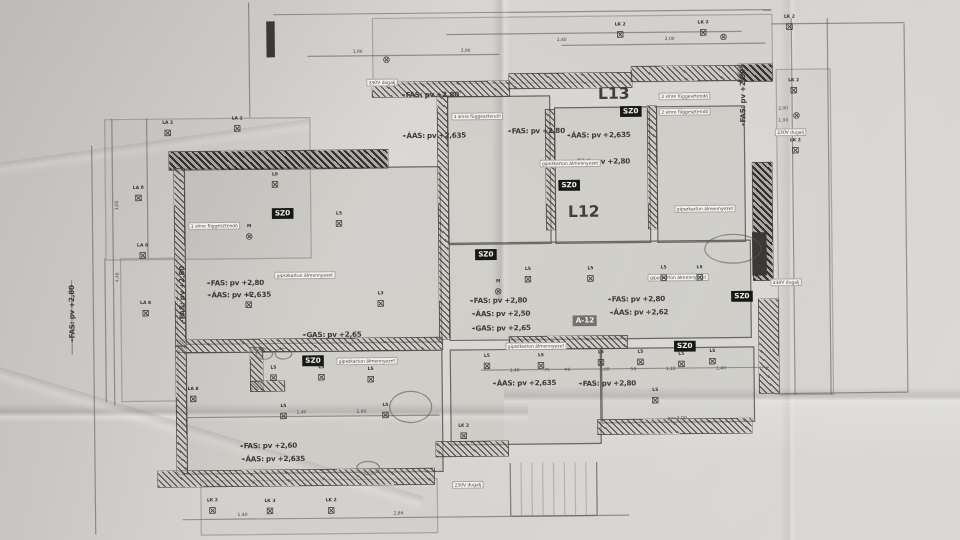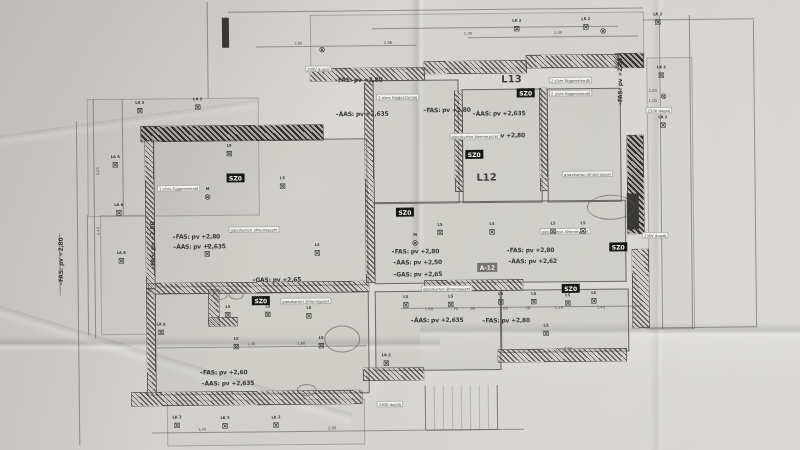--- a/index.html
+++ b/index.html
@@ -27,21 +27,21 @@
   .room.faint{border:.7px solid rgba(105,102,98,.40);background:rgba(128,125,119,.04);}
   .line{position:absolute;height:.8px;background:rgba(88,86,82,.55);transform-origin:0 0;}
   .clabel{position:absolute;font-size:6px;font-weight:bold;color:#3b3a37;white-space:nowrap;letter-spacing:-.2px;}
   .clabel::before{content:"◄";font-size:3.5px;vertical-align:1px;margin-right:1px;}
   .chip{position:absolute;background:#171715;color:#efeeec;font-size:6px;font-weight:bold;line-height:1.25;padding:.5px 2.5px;white-space:nowrap;}
   .chip.gray{background:#73716d;}
   .note{position:absolute;background:#f2f1ee;border:.5px solid rgba(104,101,96,.7);color:#45443f;font-size:6px;line-height:1.2;padding:.5px 2px;white-space:nowrap;}
   .note.plain{background:transparent;border:none;}
   .lamp{position:absolute;width:9px;height:9px;font-size:8px;line-height:9px;text-align:center;color:#35342f;}
   .lampcode{position:absolute;font-size:6px;font-weight:bold;color:#35342f;white-space:nowrap;}
-  .rcode{position:absolute;font-size:10px;font-weight:bold;color:#413f3b;text-align:right;}
+  .rcode{position:absolute;font-size:13px;font-weight:bold;color:#413f3b;text-align:right;}
   .dim{position:absolute;font-size:6px;color:#4c4a46;white-space:nowrap;}
   .oval{position:absolute;border:.8px solid rgba(92,89,84,.6);border-radius:50%;}
 </style>
 </head>
 <body>
 
 <div id="photo">
   <div class="crease cr-v1"></div>
   <div class="crease cr-v2"></div>
   <div class="crease cr-h1"></div>

